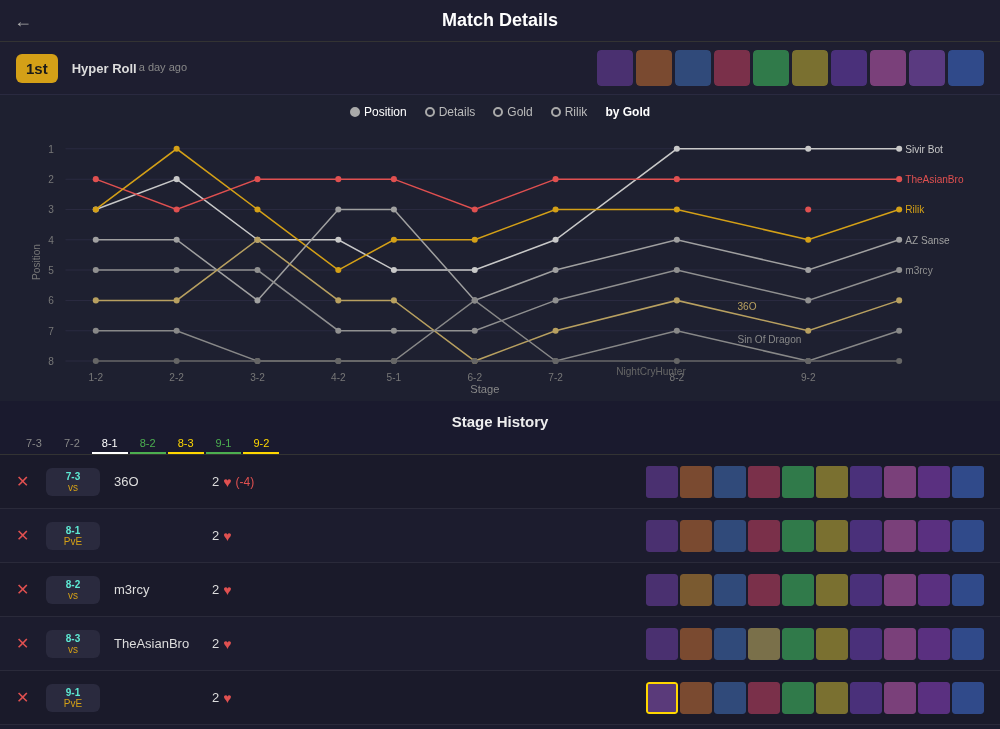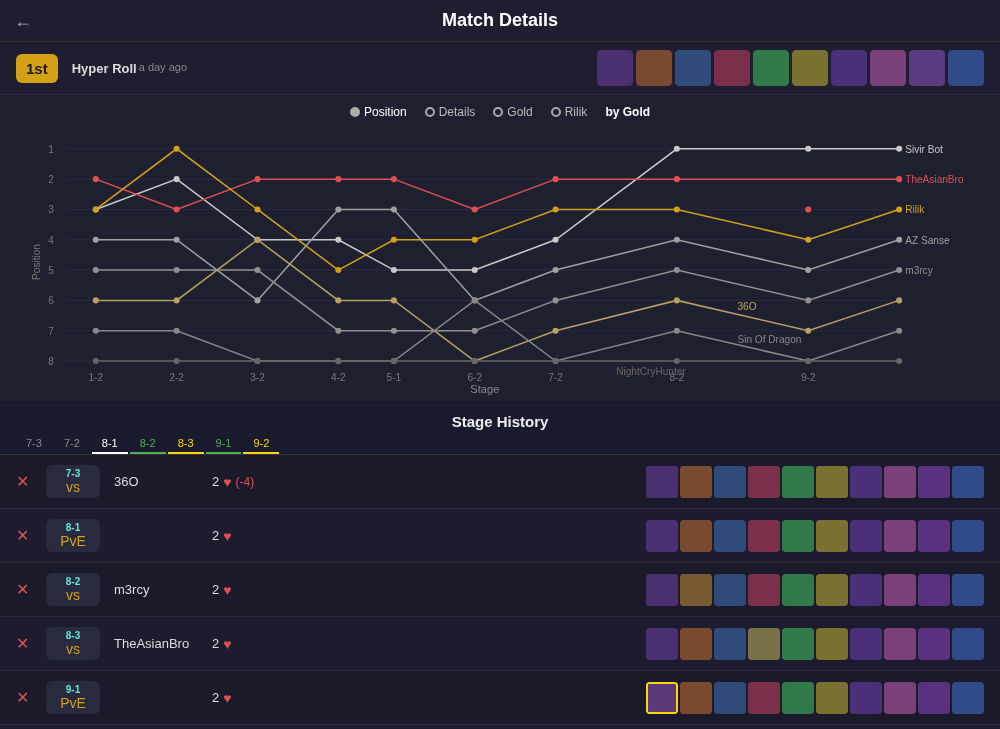--- a/index.html
+++ b/index.html
@@ -205,21 +205,21 @@
       text-align: center;
       min-width: 54px;
       flex-shrink: 0;
     }
     .stage-num {
       font-size: 10px;
       font-weight: bold;
       color: #5eead4;
     }
     .stage-vs {
-      font-size: 14px;
+      font-size: 10px;
       color: #d4a017;
     }
     .row-opponent {
       min-width: 90px;
       margin-left: 14px;
       font-size: 13px;
       color: #ddd;
     }
     .row-hp {
       display: flex;

